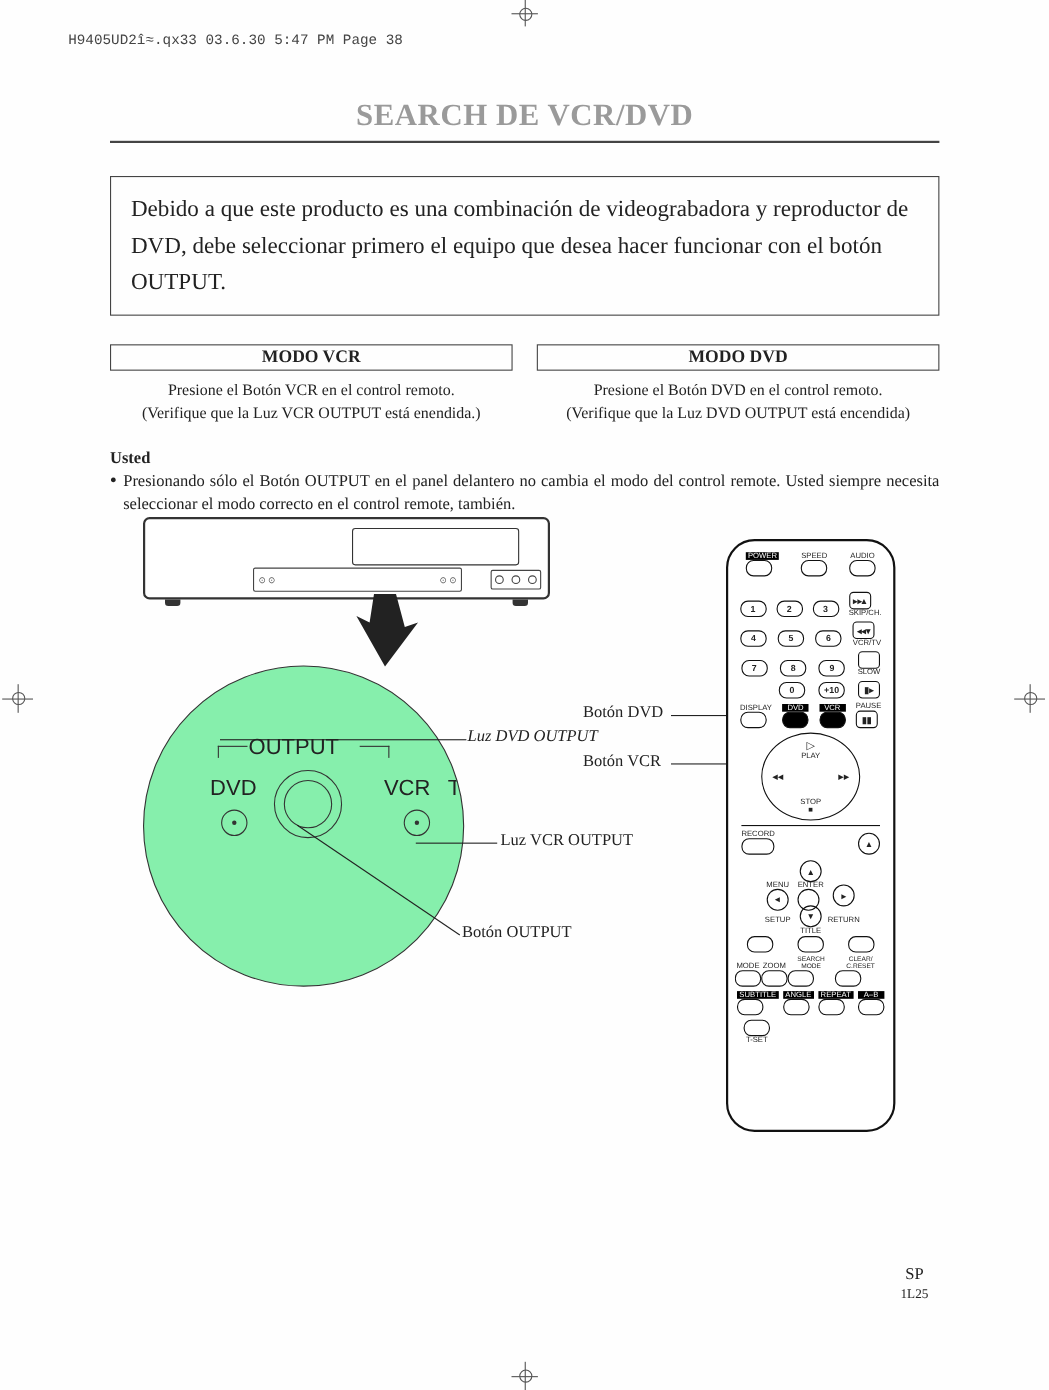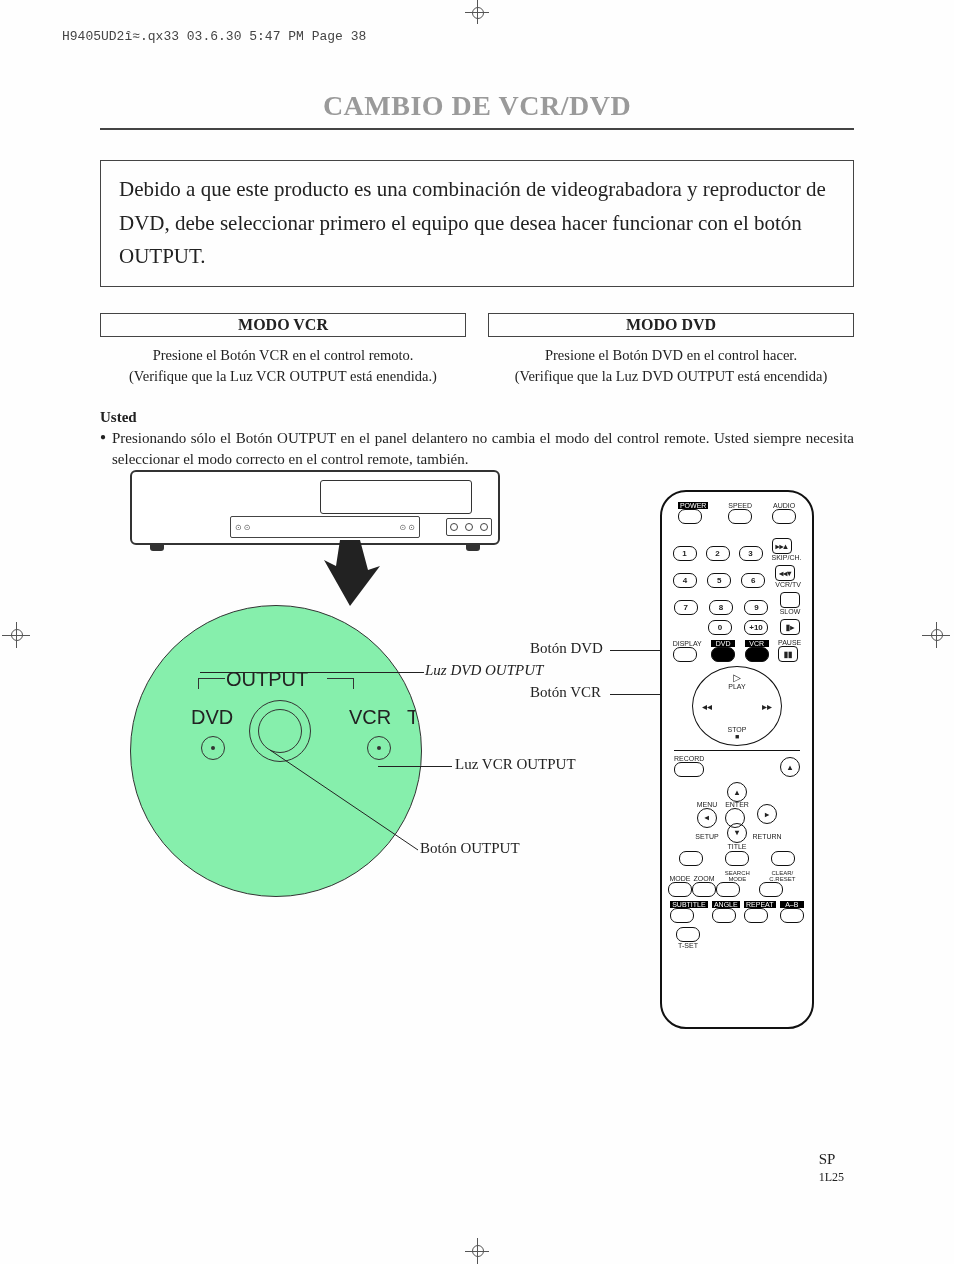--- a/index.html
+++ b/index.html
@@ -265,21 +265,21 @@
   }
   .remote hr { border:none; border-top:1px solid #111; margin:4px 6px;}
 
   
   .pagenum {
     position:absolute; bottom:80px; left:0; right:0;
     text-align:center; font-size:15px;
   }
   .sp {
     position:absolute; bottom:80px; right:110px;
-    font-size:15px; line-height:1.1;margin-top:12px;
+    text-align:center; font-size:15px; line-height:1.1;margin-top:12px;
   }
   .sp .code{ font-size:12px;}
 </style>
 </head>
 <body>
 
 <div class="page">
 
   <div class="header-line">H9405UD2î≈.qx33  03.6.30 5:47 PM  Page 38</div>
 
@@ -290,36 +290,36 @@
       <div class="crop-lc"></div>
     </div>
   <div class="crop-right">
       <div class="crop-rc"></div>
     </div>
   <div class="crop-bottom">
       <div class="crop-bc"></div>
     </div>
 
   <div class="content">
-    <div class="title">CAMBIO DE VCR/DVD</div>
+    <div class="title">SEARCH DE VCR/DVD</div>
 
     <div class="intro-box">Debido a que este producto es una combinación de videograbadora y reproductor de DVD, debe seleccionar primero el equipo que desea hacer funcionar con el botón OUTPUT.</div>
 
     <div class="modes">
       <div class="mode-col">
         <div class="mode-header">MODO VCR</div>
         <div class="mode-text">
           <span>Presione el Botón VCR en el control remoto.</span><br>
           <span>(Verifique que la Luz VCR OUTPUT está enendida.)</span>
         </div>
       </div>
       <div class="mode-col">
         <div class="mode-header">MODO DVD</div>
         <div class="mode-text">
-          <span>Presione el Botón DVD en el control hacer.</span><br>
+          <span>Presione el Botón DVD en el control remoto.</span><br>
           <span>(Verifique que la Luz DVD OUTPUT está encendida)</span>
         </div>
       </div>
     </div>
 
     <div class="nota-label">Usted</div>
     <ul class="nota-list">
       <li>Presionando sólo el Botón OUTPUT en el panel delantero no cambia el modo del control remote. Usted siempre necesita seleccionar el modo correcto en el control remote, también.</li>
     </ul>
   </div>

